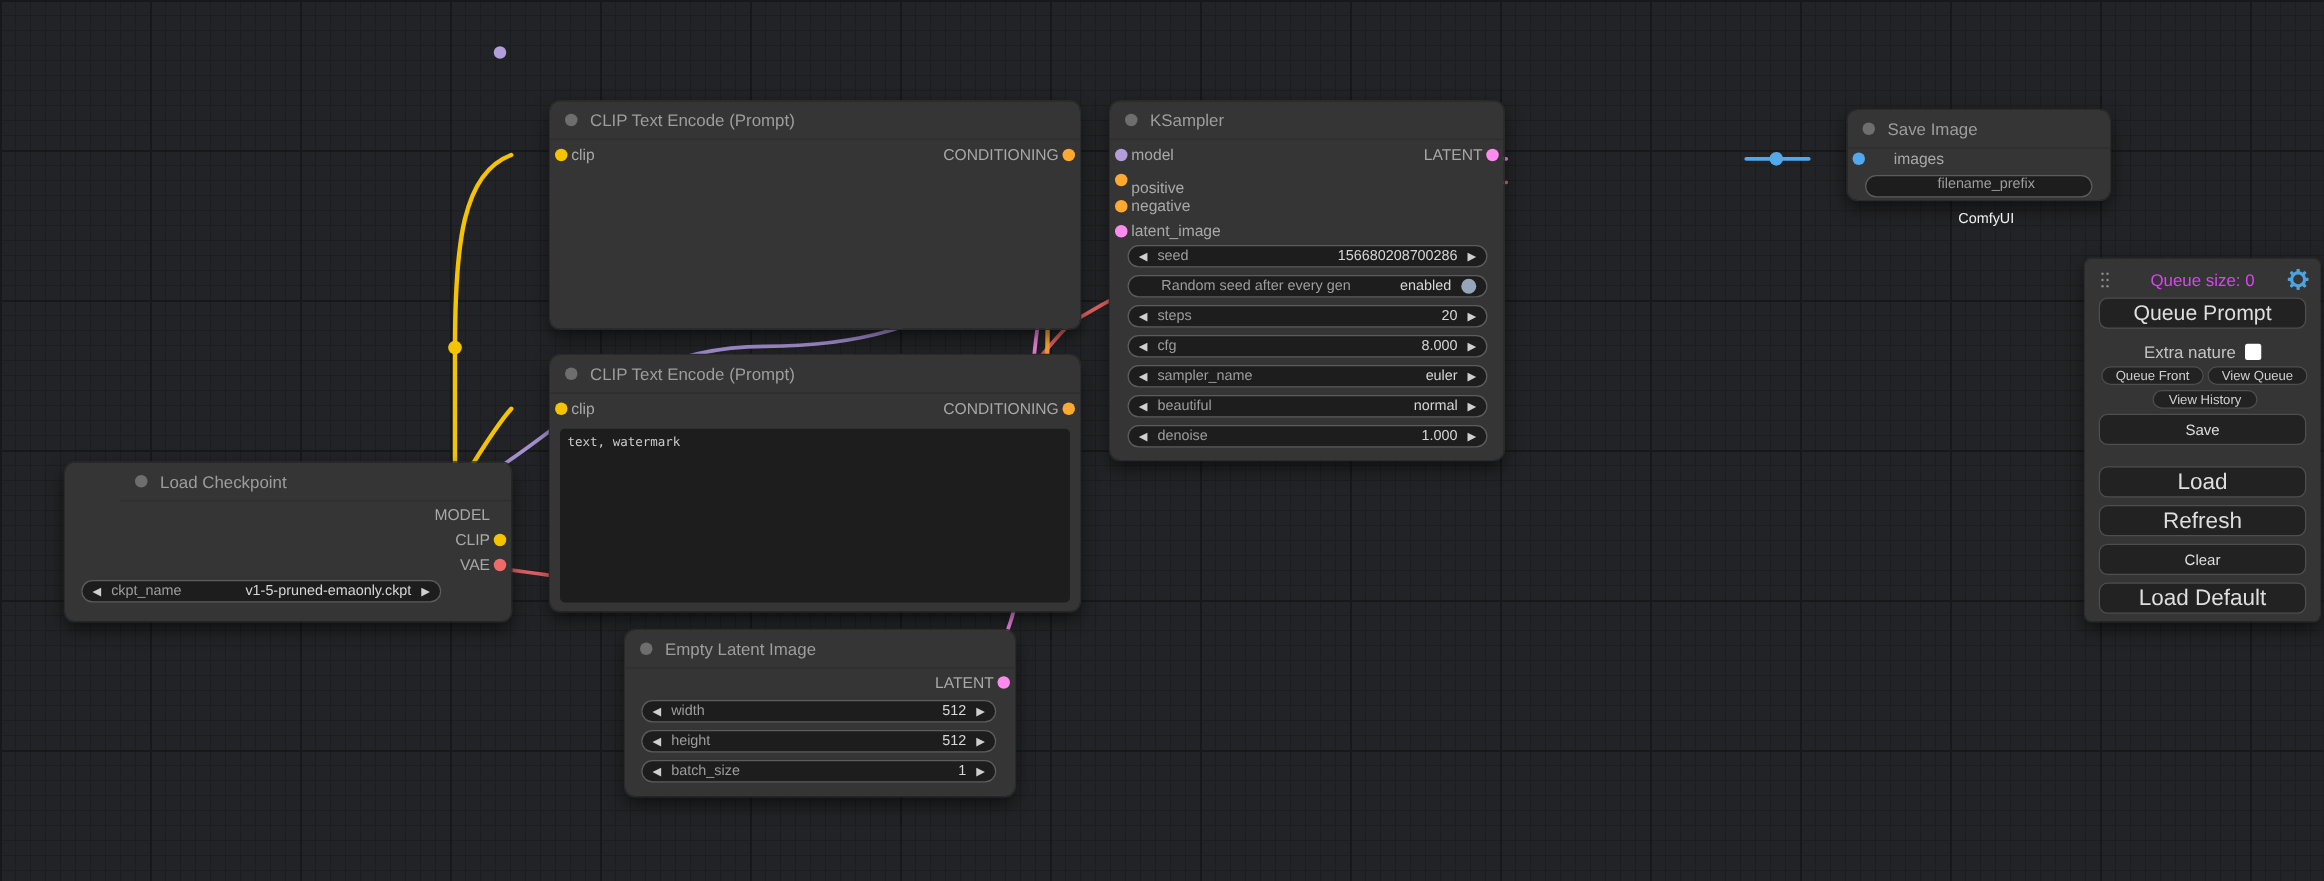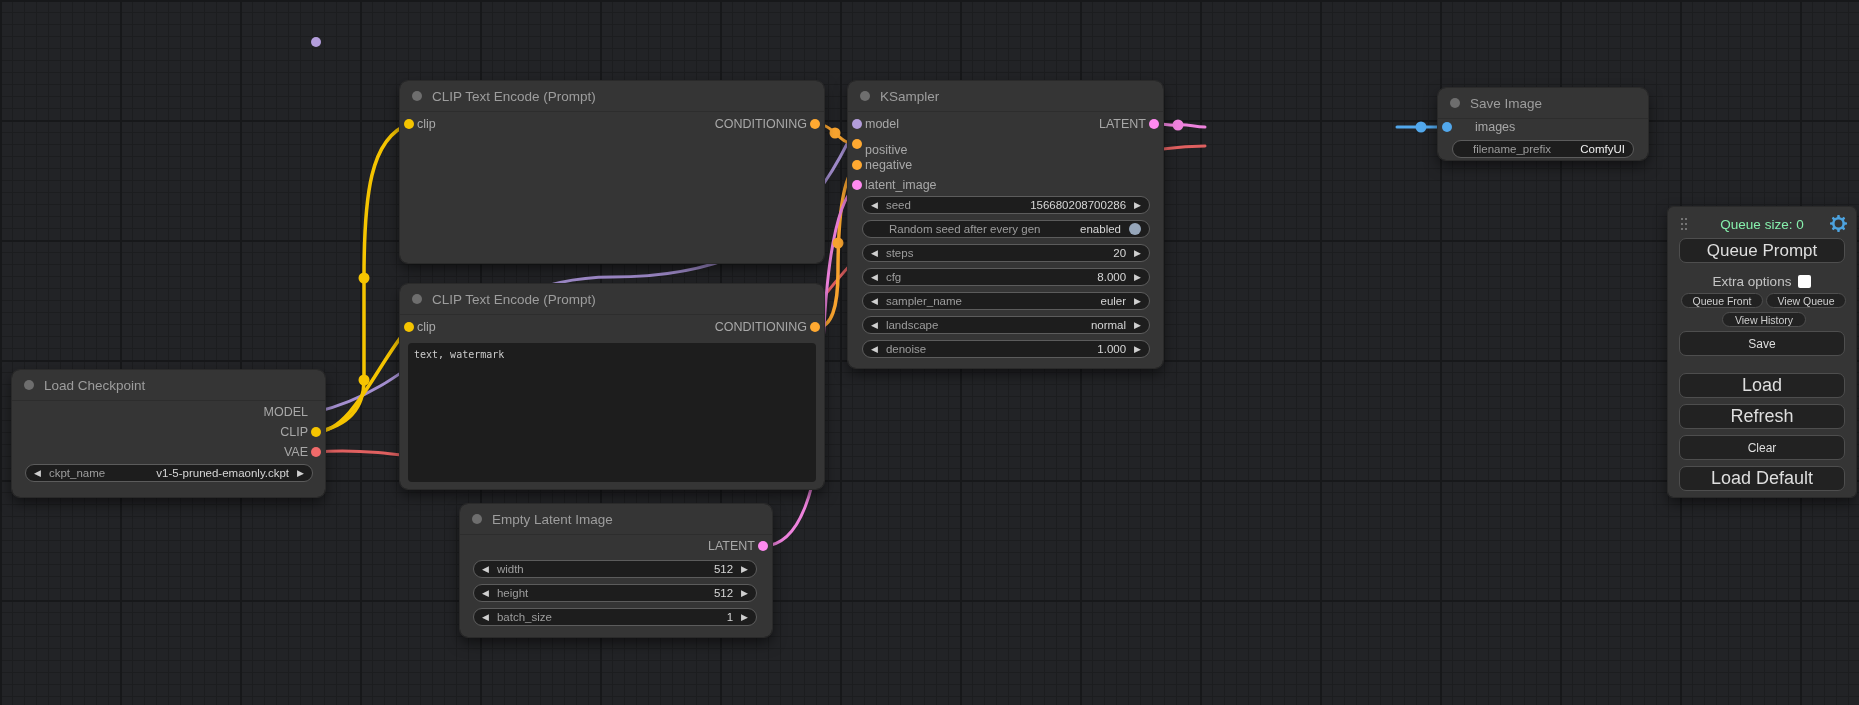--- a/index.html
+++ b/index.html
@@ -7,21 +7,21 @@
   #canvas{position:relative;width:1859px;height:705px;
     background-color:#222326;
     background-image:
       linear-gradient(#17181a 2px, transparent 2px),
       linear-gradient(90deg,#17181a 2px, transparent 2px),
       linear-gradient(#1c1d1f 1px, transparent 1px),
       linear-gradient(90deg,#1c1d1f 1px, transparent 1px);
     background-size:120px 120px,120px 120px,12px 12px,12px 12px;}
   #wires{position:absolute;left:0;top:0;z-index:1;}
   .node{position:absolute;background:#353535;border-radius:8px;z-index:2;
-    box-shadow:0 6px 14px rgba(0,0,0,.55);outline:1px solid #2a2a2a;}
+    box-shadow:0 6px 14px rgba(0,0,0,.55);outline:1px solid #2a2a2a;margin-left:40px;}
   .node-title{height:30px;display:flex;align-items:center;gap:10px;padding:0 12px;
     font-size:13.5px;color:#9d9d9d;border-bottom:1px solid #2d2d2d;}
   .title-dot{width:10px;height:10px;border-radius:50%;background:#6e6e6e;flex:0 0 auto;}
   .port{position:absolute;width:10px;height:10px;border-radius:50%;z-index:3;}
   .port.in{left:4px;} .port.out{right:4px;}
   .slot-label{position:absolute;font-size:12.5px;color:#a8a8a8;line-height:16px;}
   .slot-label.in{left:17px;} .slot-label.out{right:17px;text-align:right;}
   .widget{position:absolute;height:18px;background:#1d1d1d;border:1px solid #5c5c5c;
     border-radius:10px;display:flex;align-items:center;font-size:11.5px;color:#9d9d9d;
     padding:0 8px;box-sizing:border-box;gap:8px;}
@@ -31,21 +31,21 @@
   .wvalue{color:#d6d6d6;white-space:nowrap;}
   .toggle-dot{width:12px;height:12px;border-radius:50%;background:#96a6ba;flex:0 0 auto;}
   .nodetext{position:absolute;background:#1d1d1d;border-radius:4px;color:#cccccc;
     font-family:"DejaVu Sans Mono",monospace;font-size:10px;line-height:14px;
     padding:5px 6px;box-sizing:border-box;overflow:hidden;white-space:pre-wrap;word-break:break-word;}
   
   #queue-panel{position:absolute;left:1668px;top:207px;width:188px;height:290px;
     background:#353535;border-radius:5px;z-index:4;box-shadow:0 6px 14px rgba(0,0,0,.55);
     outline:1px solid #2a2a2a;}
   .qheader{position:absolute;left:0;top:8px;width:100%;height:20px;}
-  .qsize{position:absolute;left:0;top:2px;width:100%;text-align:center;font-size:13.5px;color:#86efac;}
+  .qsize{position:absolute;left:0;top:2px;width:100%;text-align:center;font-size:13.5px;color:#d946ef;}
   .drag-dots{position:absolute;left:13px;top:3px;display:grid;grid-template-columns:4px 4px;grid-auto-rows:5px;}
   .drag-dots i{width:2px;height:2px;border-radius:50%;background:#8a8a8a;display:block;}
   .gear{position:absolute;right:9px;top:0px;width:17px;height:17px;}
   .qbtn{position:absolute;background:#222222;border:1px solid #4e4e4e;border-radius:7px;
     color:#dedede;display:flex;align-items:center;justify-content:center;box-sizing:border-box;}
   .qbig{left:11px;width:166px;height:25px;font-size:17px;}
   .qpill{height:15px;font-size:10.5px;border-radius:9px;color:#cfcfcf;}
   .extra-row{position:absolute;left:0;top:67px;width:100%;display:flex;align-items:center;
     justify-content:center;gap:7px;font-size:13.5px;color:#c4c4c4;}
   .checkbox{width:13px;height:13px;background:#ffffff;border-radius:2px;}
@@ -70,21 +70,21 @@
     <g>
       <circle cx="364" cy="380" r="5.5" fill="#F5C400"></circle>
       <circle cx="364" cy="278" r="5.5" fill="#F5C400"></circle>
       <circle cx="835" cy="133" r="5.5" fill="#FFA931"></circle>
       <circle cx="838" cy="243" r="5.5" fill="#FFA931"></circle>
       <circle cx="1178" cy="125" r="5.5" fill="#EE82DD"></circle>
       <circle cx="1421" cy="127" r="5.5" fill="#52A8EC"></circle>
     </g>
   </svg>
 
-  <div class="node" style="left:12px;top:370px;width:313px;height:127px;">
+  <div class="node" style="left:12px;top:370px;width:313px;height:127px;padding-left:44px;">
     <div class="node-title">
       <span class="title-dot"></span>
       <span>Load Checkpoint</span>
     </div>
     <span class="port out" style="top:407px;margin-top:-370px;background:#B39DDB;top:37px;"></span>
     <span class="slot-label out" style="top:34px;">MODEL</span>
     <span class="port out" style="top:57px;background:#F5C400;"></span>
     <span class="slot-label out" style="top:54px;">CLIP</span>
     <span class="port out" style="top:77px;background:#F06A6A;"></span>
     <span class="slot-label out" style="top:74px;">VAE</span>
@@ -195,21 +195,21 @@
     </div>
     <div class="widget" style="left:14px;top:211px;width:288px;">
       <span class="warrow">◀</span>
       <span class="wlabel">sampler_name</span>
       <span class="wspacer"></span>
       <span class="wvalue">euler</span>
       <span class="warrow">▶</span>
     </div>
     <div class="widget" style="left:14px;top:235px;width:288px;">
       <span class="warrow">◀</span>
-      <span class="wlabel">landscape</span>
+      <span class="wlabel">beautiful</span>
       <span class="wspacer"></span>
       <span class="wvalue">normal</span>
       <span class="warrow">▶</span>
     </div>
     <div class="widget" style="left:14px;top:259px;width:288px;">
       <span class="warrow">◀</span>
       <span class="wlabel">denoise</span>
       <span class="wspacer"></span>
       <span class="wvalue">1.000</span>
       <span class="warrow">▶</span>
@@ -217,21 +217,21 @@
   </div>
 
 
   <div class="node" style="left:1438px;top:88px;width:210px;height:72px;">
     <div class="node-title">
       <span class="title-dot"></span>
       <span>Save Image</span>
     </div>
     <span class="port in" style="top:34px;background:#52A8EC;"></span>
     <span class="slot-label in" style="top:31px;padding-left:20px;">images</span>
-    <div class="widget" style="left:14px;top:52px;width:182px;padding-left:20px;">
+    <div class="widget" style="left:14px;top:52px;width:182px;padding-left:20px;flex-direction:column;">
       <span class="wlabel">filename_prefix</span>
       <span class="wspacer"></span>
       <span class="wvalue" style="color:#efefef;">ComfyUI</span>
     </div>
   </div>
 
   <div id="queue-panel">
     <div class="qheader">
       <span class="drag-dots">
           <i></i>
@@ -255,21 +255,21 @@
               <rect x="7.2" y="13.6" width="2.6" height="3.4" rx="0.8" transform="rotate(45 8.5 8.5)"></rect>
               <rect x="0" y="7.2" width="3.4" height="2.6" rx="0.8" transform="rotate(45 8.5 8.5)"></rect>
               <rect x="13.6" y="7.2" width="3.4" height="2.6" rx="0.8" transform="rotate(45 8.5 8.5)"></rect>
             </g>
           </g>
         </svg>
       </span>
     </div>
     <button class="qbtn qbig" style="top:31px;">Queue Prompt</button>
     <div class="extra-row">
-      <span>Extra options</span>
+      <span>Extra nature</span>
       <span class="checkbox"></span>
     </div>
     <button class="qbtn qpill" style="left:13px;top:86px;width:82px;">Queue Front</button>
     <button class="qbtn qpill" style="left:98px;top:86px;width:80px;">View Queue</button>
     <button class="qbtn qpill" style="left:54px;top:105px;width:84px;">View History</button>
     <button class="qbtn qbig" style="top:124px;font-size:12px;">Save</button>
     <button class="qbtn qbig" style="top:166px;font-size:18px;">Load</button>
     <button class="qbtn qbig" style="top:197px;font-size:18px;">Refresh</button>
     <button class="qbtn qbig" style="top:228px;font-size:12px;">Clear</button>
     <button class="qbtn qbig" style="top:259px;font-size:18px;">Load Default</button>

